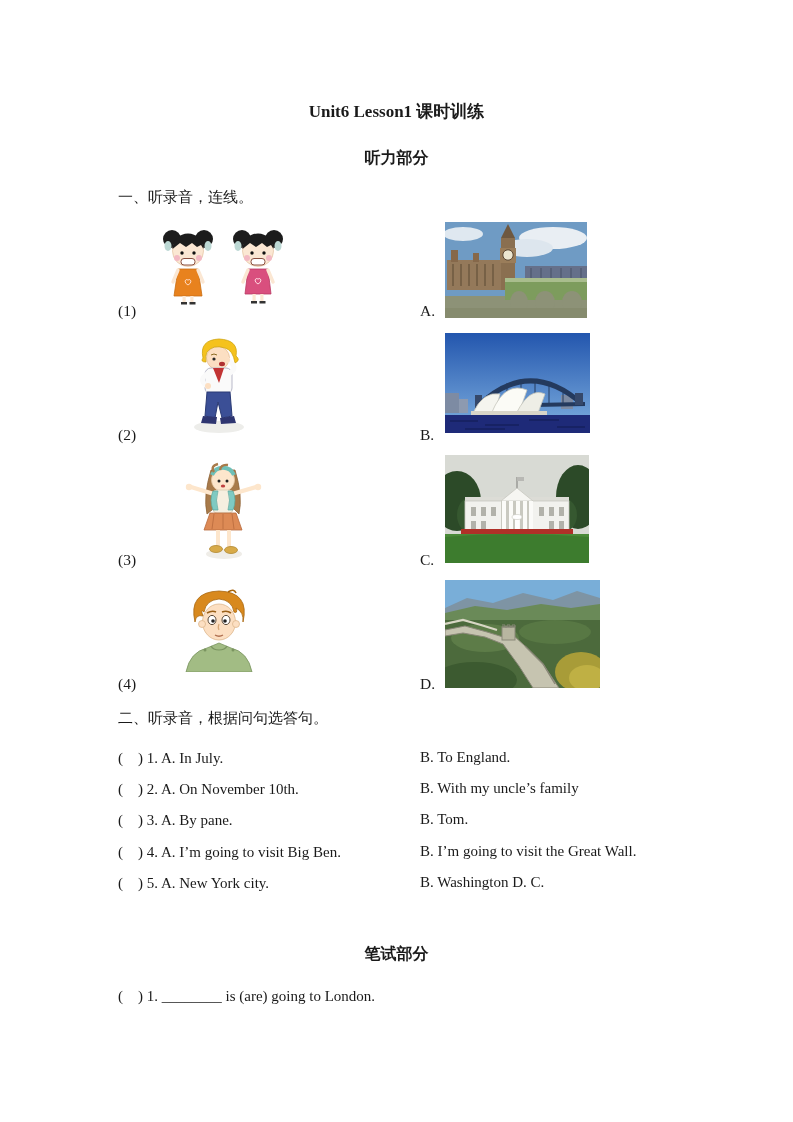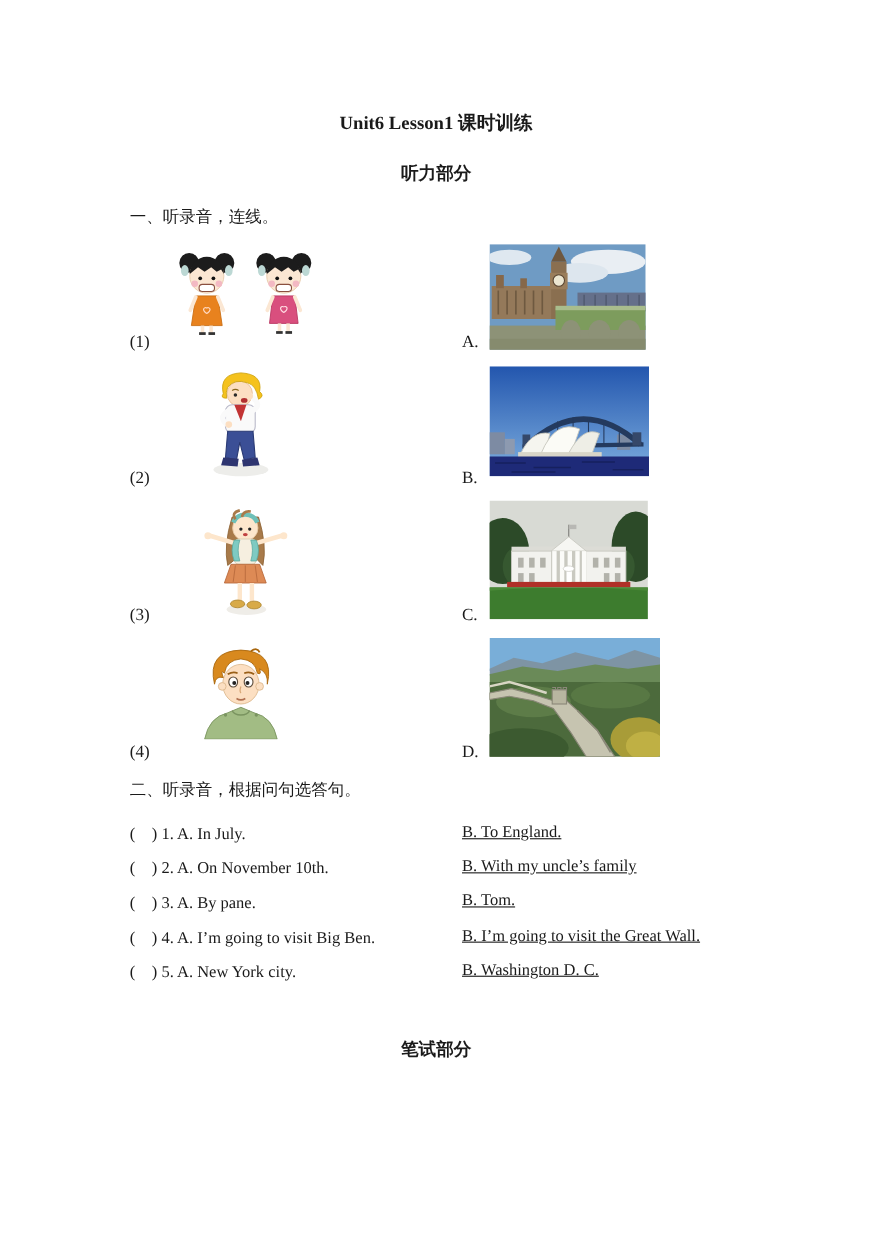--- a/index.html
+++ b/index.html
@@ -6,21 +6,21 @@
   .page{
     position:relative;width:793px;height:1122px;background:#ffffff;
     font-family:"Liberation Serif","DejaVu Serif",serif;color:#1a1a1a;overflow:hidden;padding-left:11px;
   }
   .abs{position:absolute;}
   .center{left:0;width:793px;text-align:center;}
   .title{font-size:17px;font-weight:bold;}
   .sechead{font-size:16px;font-weight:bold;}
   .body-text{font-size:15px;white-space:nowrap;}
   .qleft{left:118px;text-align:center;}
-  .qright{left:420px;text-decoration:underline;}
+  .qright{left:420px;}
   .lab{font-size:15.5px;}
   .photo{box-sizing:border-box;}
   .photo svg,.illus svg{display:block;width:100%;height:100%;}
 </style>
 </head>
 <body>
 
 <div class="page">
 
   <div class="abs center title" style="top:100px">Unit6 Lesson1 课时训练</div>
@@ -272,14 +272,15 @@
   <div class="abs body-text qleft" style="top:811px">(　) 3. A. By pane.</div>
   <div class="abs body-text qright" style="top:811px">B. Tom.</div>
 
   <div class="abs body-text qleft" style="top:843px">(　) 4. A. I’m going to visit Big Ben.</div>
   <div class="abs body-text qright" style="top:843px">B. I’m going to visit the Great Wall.</div>
 
   <div class="abs body-text qleft" style="top:874px">(　) 5. A. New York city.</div>
   <div class="abs body-text qright" style="top:874px">B. Washington D. C.</div>
 
   <div class="abs center sechead" style="top:944px">笔试部分</div>
+  <div class="abs body-text" style="left:118px;top:987px">(　) 1. ________ is (are) going to London.</div>
 
 </div>
 
 </body></html>

